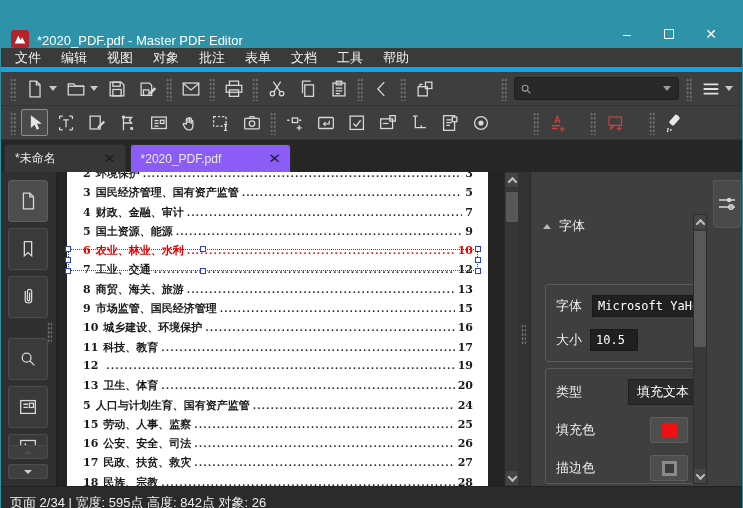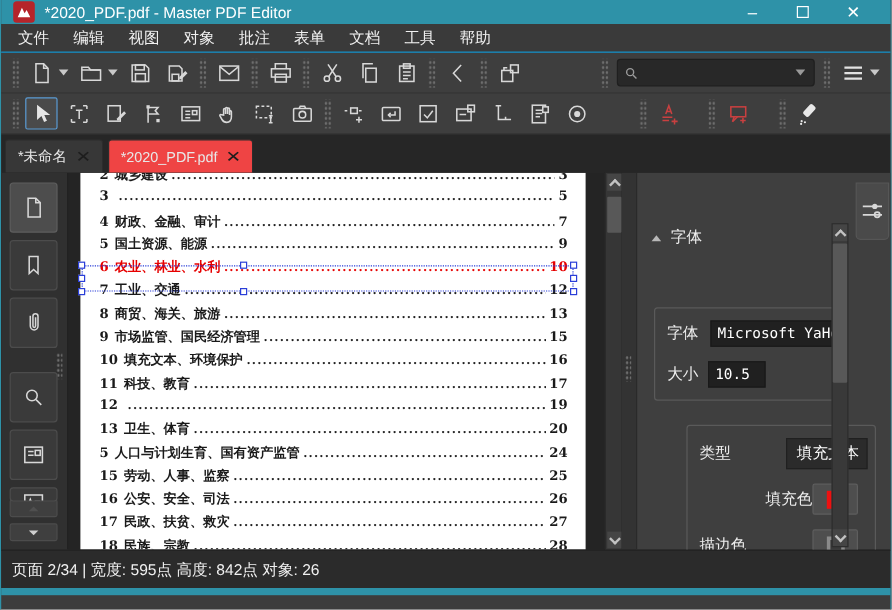--- a/index.html
+++ b/index.html
@@ -1,46 +1,46 @@
 <!DOCTYPE html>
 <html><head>
 <meta charset="utf-8">
 <style>
   * { margin:0; padding:0; box-sizing:border-box; }
   html,body { width:743px; height:508px; overflow:hidden; }
   body { font-family:"Liberation Sans","DejaVu Sans",sans-serif; font-size:13px; color:#e4e4e4; background:#3c3c3c; }
   .window { position:relative; width:743px; height:508px; border-left:1px solid #2e92a8; border-right:1px solid #2e92a8; }
 
   
-  .titlebar { height:20px; background:#2e92a8; display:flex; align-items:center; padding:0 10px; }
+  .titlebar { height:48px; background:#2e92a8; display:flex; align-items:flex-end; padding:0 10px; }
   .logo { width:18px; height:18px; border-radius:3px; background:#b5242a; display:flex; align-items:center; justify-content:center; margin-right:8px; flex:0 0 auto; }
   .title-text { color:#fff; font-size:13px; }
   .win-controls { margin-left:auto; display:flex; }
   .win-btn { width:42px; height:28px; display:flex; align-items:center; justify-content:center; color:#fff; font-size:14px; cursor:default; }
   .max-glyph { width:10px; height:10px; border:1px solid #fff; display:block; }
 
   
-  .menubar { height:24px; background:#3a3a3a; display:flex; align-items:center; padding-left:4px; border-bottom:1px solid #0ea5e9; }
+  .menubar { height:24px; background:#3a3a3a; display:flex; align-items:center; padding-left:4px; border-bottom:5px solid #0ea5e9; }
   .menu-item { padding:3px 10px; color:#f0f0f0; }
 
   
   .toolbar { height:34px; background:#3e3e3e; display:flex; align-items:center; padding:0 6px; border-bottom:1px solid #343434; }
   .tbtn { width:27px; height:27px; display:flex; align-items:center; justify-content:center; border-radius:2px; margin:0 2px; flex:0 0 auto; }
   .tbtn.active { background:#4a4a4a; border:1px solid #5a9bd4; }
   .dd-arrow { width:0; height:0; border-left:4px solid transparent; border-right:4px solid transparent; border-top:5px solid #c9c9c9; margin:0 3px 0 -1px; }
   .grip { width:6px; height:24px; margin:0 3px; background-image:radial-gradient(circle,#6e6e6e 1px,transparent 1.3px); background-size:3.2px 4.2px; background-position:0 1px; flex:0 0 auto; }
   .tb-spacer { flex:1 1 auto; }
   .searchbox { width:165px; height:23px; background:#282828; border:1px solid #1f1f1f; border-radius:3px; display:flex; align-items:center; padding:0 4px; margin:0 4px; }
   .searchbox input { flex:1; background:transparent; border:none; outline:none; color:#ddd; font-size:12px; min-width:0; }
   .searchbox .dd-arrow { border-top-color:#9a9a9a; }
 
   
   .tabbar { height:32px; background:#262626; display:flex; align-items:flex-end; padding-left:3px; }
-  .tab { height:28px; display:flex; align-items:center; padding:0 10px; margin-right:4px; background:#373737; border:1px solid #2c2c2c; border-bottom:none; border-radius:3px 3px 0 0; color:#e8e8e8; font-size:12px; }
-  .tab.active { background:#ef4444; }
+  .tab { height:28px; display:flex; align-items:center; padding:0 10px; margin-right:4px; background:#373737; border:1px solid #2c2c2c; border-bottom:none; border-radius:3px 3px 0 0; color:#e8e8e8; font-size:12px;gap:40px; }
+  .tab.active { background:#8b5cf6; }
   .tab-close { margin-left:8px; font-weight:bold; color:#1d1d1d; font-size:13px; transform:scaleX(1.2); }
 
   
   .main { display:flex; height:314px; position:relative; overflow:hidden; background:#242424; }
 
   .sidebar { width:56px; background:#303030; border-right:1px solid #1f1f1f; position:relative; flex:0 0 auto; }
   .side-btn { position:absolute; left:7px; width:40px; height:42px; background:#3a3a3a; border:1px solid #4c4c4c; border-radius:3px; display:flex; align-items:center; justify-content:center; overflow:hidden; }
   .side-btn.active { background:#4d4d4d; border-color:#5e5e5e; }
   .side-grip { position:absolute; right:4px; top:150px; width:5px; height:22px; background-image:radial-gradient(circle,#6e6e6e 1px,transparent 1.3px); background-size:3.2px 4.2px; }
   .side-scroll { position:absolute; left:7px; width:40px; height:15px; background:#3f3f3f; border:1px solid #4c4c4c; border-radius:2px; display:flex; align-items:center; justify-content:center; }
@@ -414,26 +414,27 @@
             <path d="M7 15l2-5 2 5M13 12h5M13 15h5" fill="none" stroke="#d8d8d8" stroke-width="1.4"></path>
           </svg>
         </div>
       </div>
 
     <div class="viewport">
       <div class="page">
         <div class="toc" id="toc">
             <div class="toc-row">
               <span class="toc-num">2</span>
-              <span class="toc-title">城乡建设</span>
+              <span class="toc-title">环境保护</span>
               <span class="toc-leader"></span>
               <span class="toc-page">3</span>
             </div>
             <div class="toc-row">
               <span class="toc-num">3</span>
+              <span class="toc-title">国民经济管理、国有资产监管</span>
               <span class="toc-leader"></span>
               <span class="toc-page">5</span>
             </div>
             <div class="toc-row">
               <span class="toc-num">4</span>
               <span class="toc-title">财政、金融、审计</span>
               <span class="toc-leader"></span>
               <span class="toc-page">7</span>
             </div>
             <div class="toc-row">
@@ -461,21 +462,21 @@
               <span class="toc-page">13</span>
             </div>
             <div class="toc-row">
               <span class="toc-num">9</span>
               <span class="toc-title">市场监管、国民经济管理</span>
               <span class="toc-leader"></span>
               <span class="toc-page">15</span>
             </div>
             <div class="toc-row">
               <span class="toc-num">10</span>
-              <span class="toc-title">填充文本、环境保护</span>
+              <span class="toc-title">城乡建设、环境保护</span>
               <span class="toc-leader"></span>
               <span class="toc-page">16</span>
             </div>
             <div class="toc-row">
               <span class="toc-num">11</span>
               <span class="toc-title">科技、教育</span>
               <span class="toc-leader"></span>
               <span class="toc-page">17</span>
             </div>
             <div class="toc-row">
@@ -566,27 +567,27 @@
           <div class="g-row">
             <span class="g-label">字体</span>
             <span class="dk-input" style="width:104px; margin-left:10px;">Microsoft YaHei</span>
           </div>
           <div class="g-row" style="margin-right:0;">
             <span class="g-label">大小</span>
             <span class="dk-input" style="width:48px; margin-left:8px;">10.5</span>
           </div>
         </div>
 
-        <div class="group" style="top:168px; height:116px;margin-left:27px;">
+        <div class="group" style="top:154px; height:116px;">
           <div class="g-row">
             <span class="g-label" style="width:72px;">类型</span>
             <span class="dk-select" style="width:68px;">填充文本</span>
           </div>
           <div class="g-row">
-            <span class="g-label" style="width:94px;text-align:right;">填充色</span>
+            <span class="g-label" style="width:94px;">填充色</span>
             <span class="swatch-btn">
                 <span class="swatch" id="fill-swatch" style="background: rgb(238, 17, 17);"></span>
               </span>
           </div>
           <div class="g-row">
             <span class="g-label" style="width:94px;">描边色</span>
             <span class="swatch-btn">
                 <span class="swatch" style="background:#3a3a3a; border:3px solid #8a8a8a;"></span>
               </span>
           </div>

